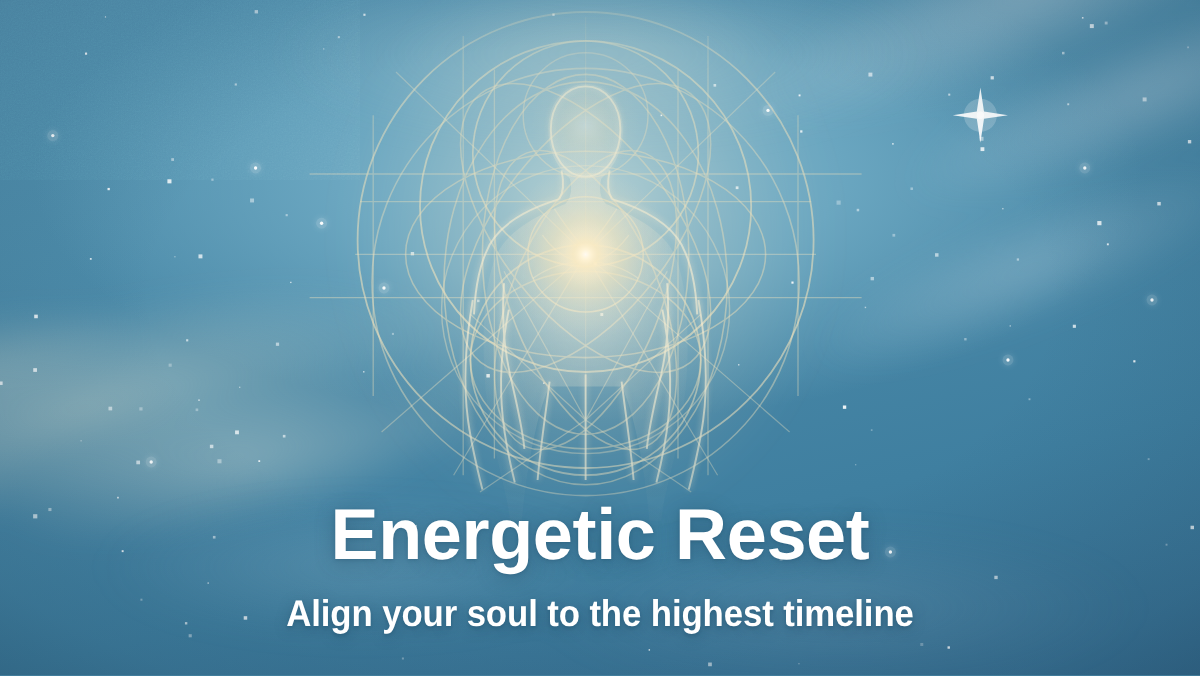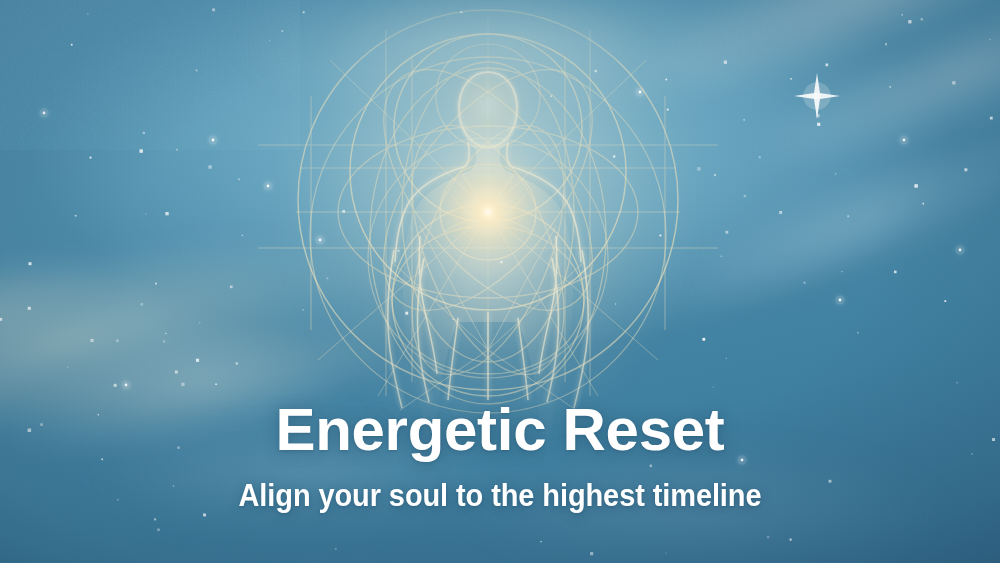--- a/index.html
+++ b/index.html
@@ -67,21 +67,21 @@
   #geometry { position: absolute; left: 0; top: 0; }
 
   
   #starfield { position: absolute; left: 0; top: 0; }
 
   
   #caption {
     position: absolute;
     left: 0;
     right: 0;
-    bottom: 52px;
+    bottom: 36px;
     text-align: center;
   }
   #title {
     display: block;
     color: #ffffff;
     font-size: 60px;
     font-weight: 700;
     letter-spacing: -0.3px;
     line-height: 1;
     margin: 0 0 20px 0;

